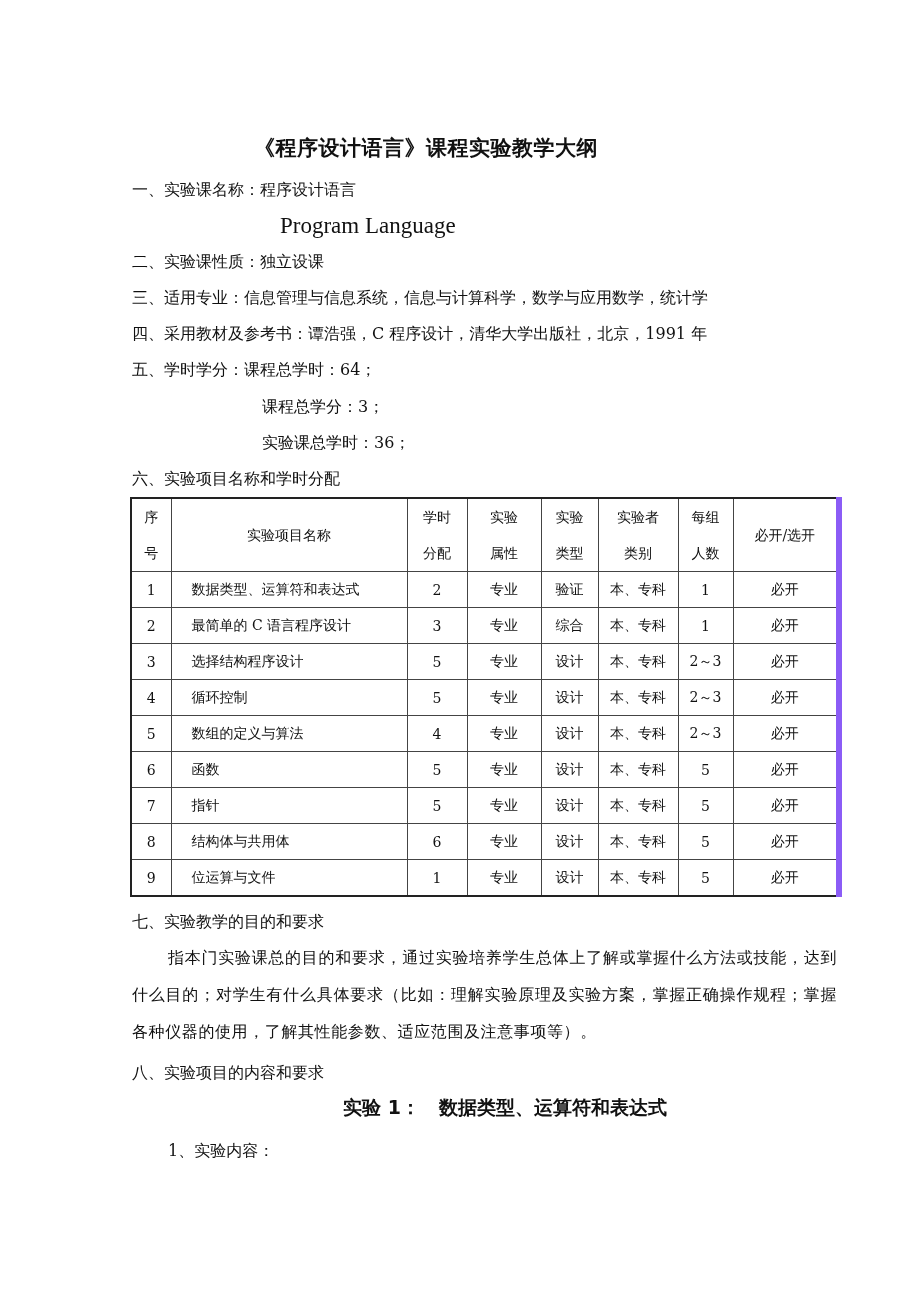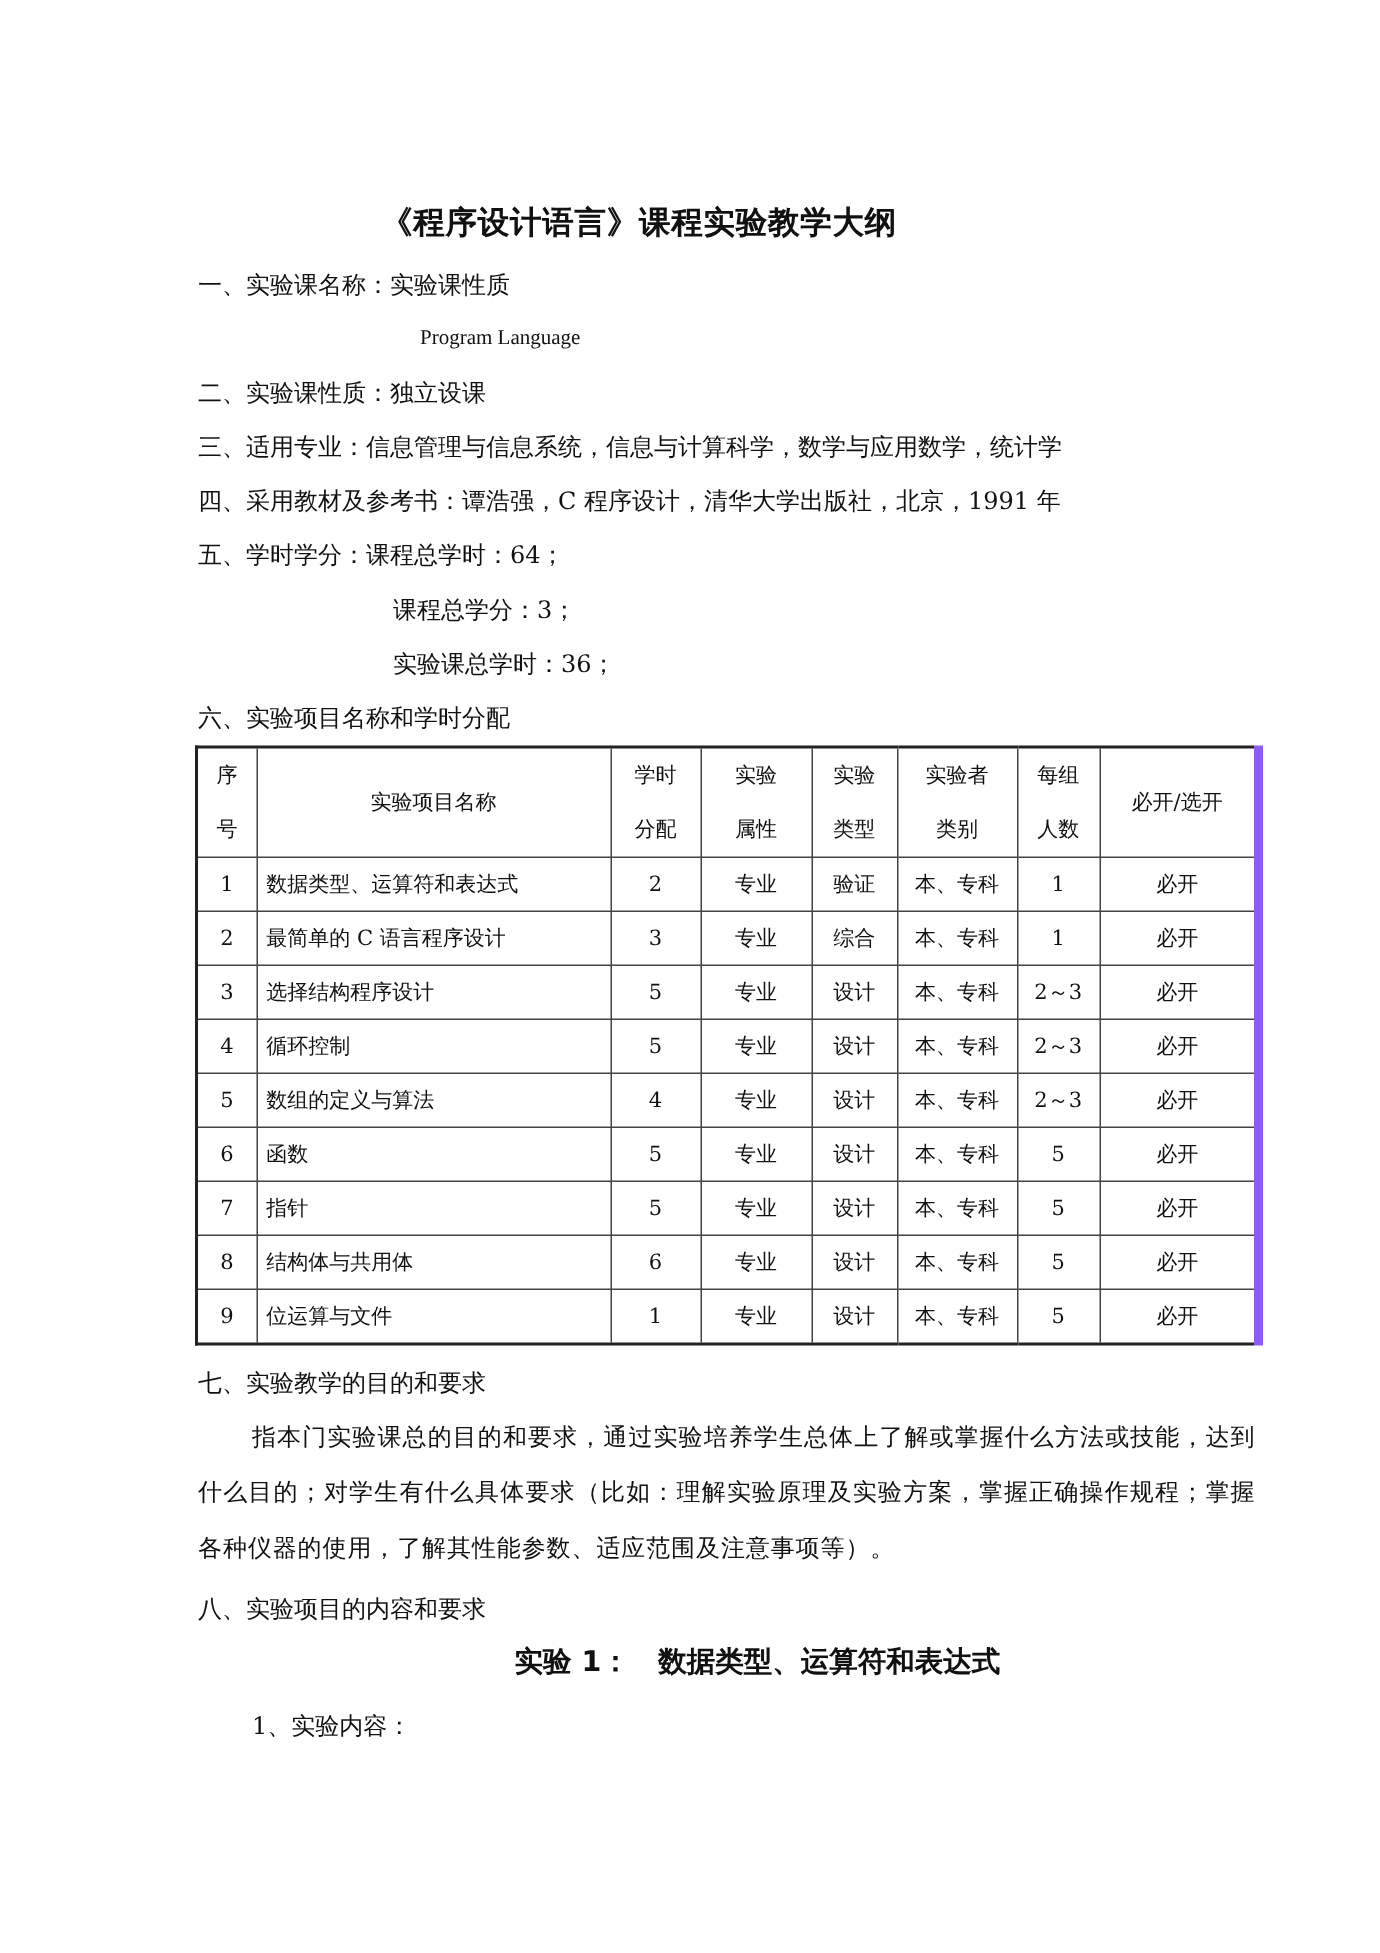--- a/index.html
+++ b/index.html
@@ -9,39 +9,39 @@
   .title { left:0; width:852px; top:134px; text-align:center; font-size:21px; font-weight:bold;
            font-family:"DejaVu Sans","Liberation Sans",sans-serif; letter-spacing:0.5px; }
   .line { position:absolute; left:132px; font-size:16px; height:24px; line-height:24px; white-space:nowrap; }
   .line .lab { font-family:"DejaVu Sans","Liberation Sans",sans-serif; font-weight:normal; }
   .line .val { font-family:"DejaVu Serif","Liberation Serif",serif; font-weight:normal; }
   table.tbl { position:absolute; left:130px; top:497px; border-collapse:collapse; font-size:14px;
               font-family:"DejaVu Serif","Liberation Serif",serif; }
   table.tbl td { border:1.5px solid #444; text-align:center; vertical-align:middle; padding:0; }
   table.tbl thead td { height:71px; line-height:36px; }
   table.tbl tbody td { height:35px; }
-  table.tbl td.name { text-align:left; padding-left:6px; }
+  table.tbl td.name { text-align:left; padding-left:20px; }
   table.tbl tr > td:first-child { border-left:2px solid #222; }
   table.tbl tr > td:last-child { border-right:6px solid #8b5cf6; }
   table.tbl thead tr td { border-top:2px solid #222; }
   table.tbl tbody tr:last-child td { border-bottom:2px solid #222; }
   .para { position:absolute; left:132px; width:705px; font-size:16px; line-height:37px; text-indent:36px;
           text-align:justify; letter-spacing:0.6px; }
   .exp-title { left:0; width:1010px; text-align:center; top:1095px; font-size:19px; font-weight:bold;
                font-family:"DejaVu Sans","Liberation Sans",sans-serif; }
 </style>
 </head>
 <body>
 
 <div class="abs title">《程序设计语言》课程实验教学大纲</div>
 
 <div class="line" style="top:178px;">
-  <span class="lab">一、实验课名称：</span><span class="val">实验课性质</span>
+  <span class="lab">一、实验课名称：</span><span class="val">程序设计语言</span>
 </div>
-<div class="line" style="top:214px; left:280px; font-family:'Liberation Serif',serif; font-size:14px;">Program Language</div>
+<div class="line" style="top:214px; left:280px; font-family:'Liberation Serif',serif; font-size:23px;">Program Language</div>
 
 <div class="line" style="top:250px;">
   <span class="lab">二、实验课性质：</span><span class="val">独立设课</span>
 </div>
 
 <div class="line" style="top:286px;">
   <span class="lab">三、适用专业：</span><span class="val">信息管理与信息系统，信息与计算科学，数学与应用数学，统计学</span>
 </div>
 
 <div class="line" style="top:322px;">

